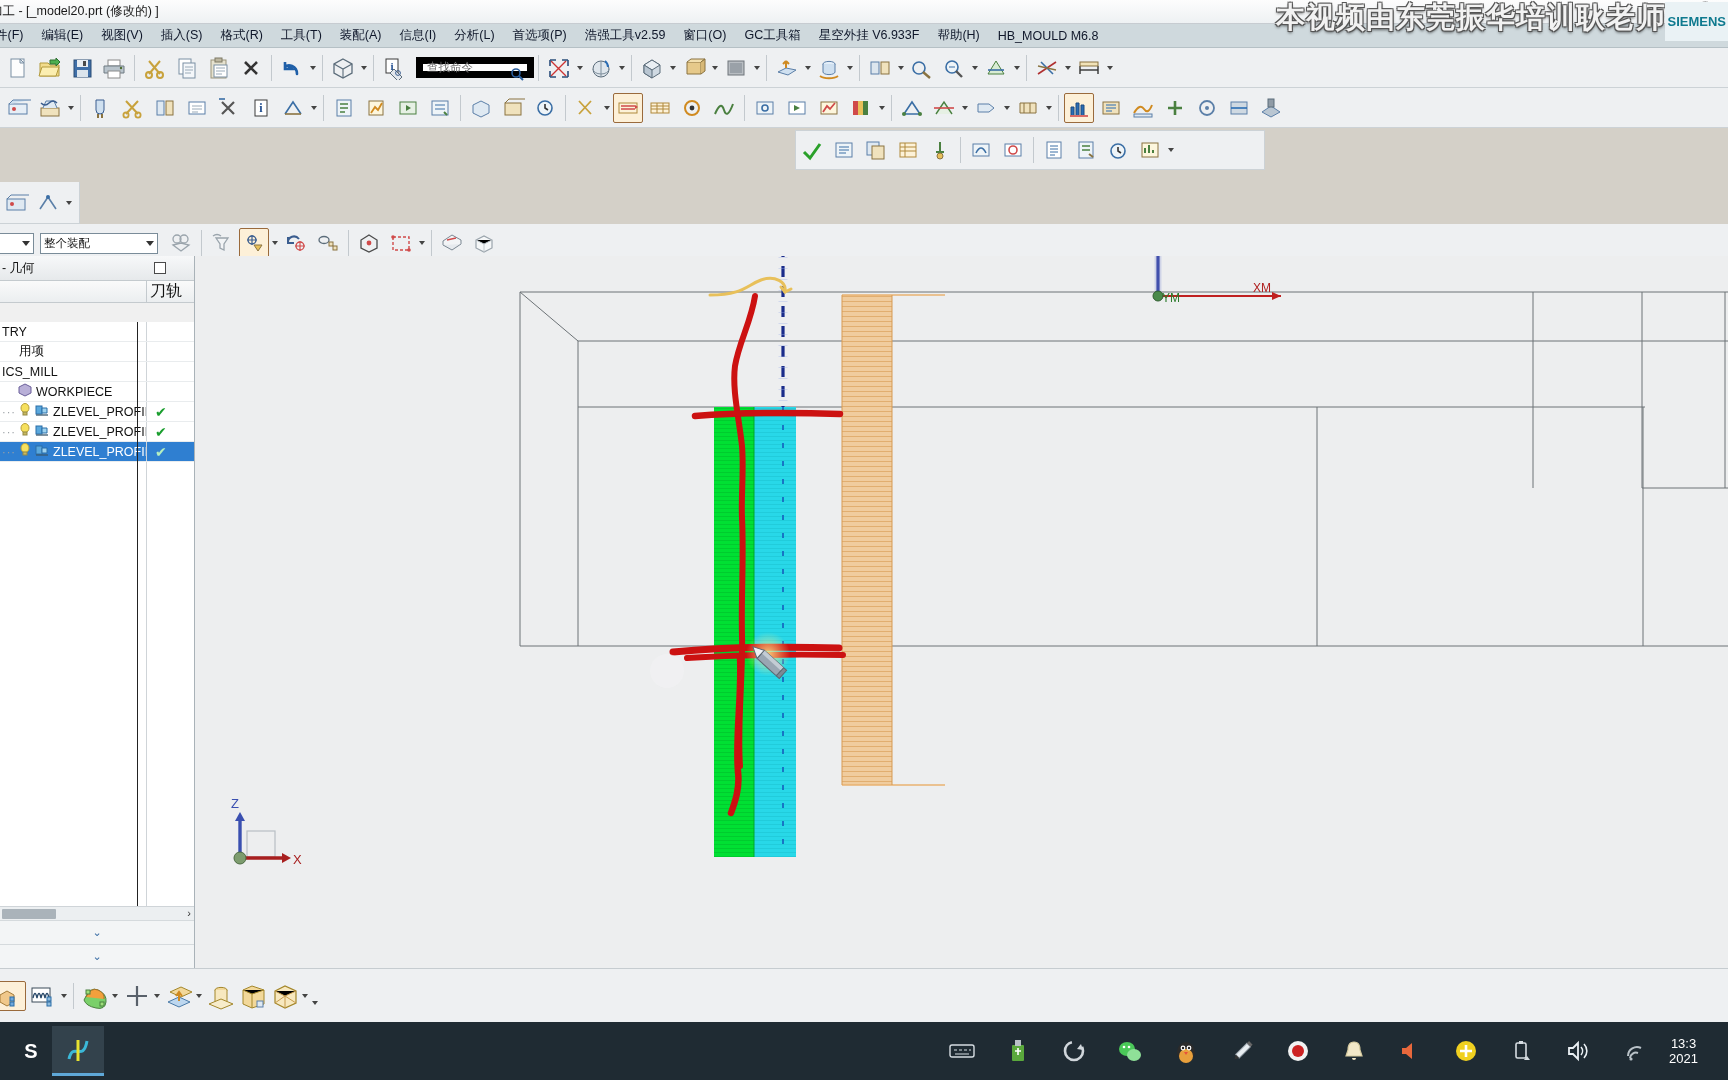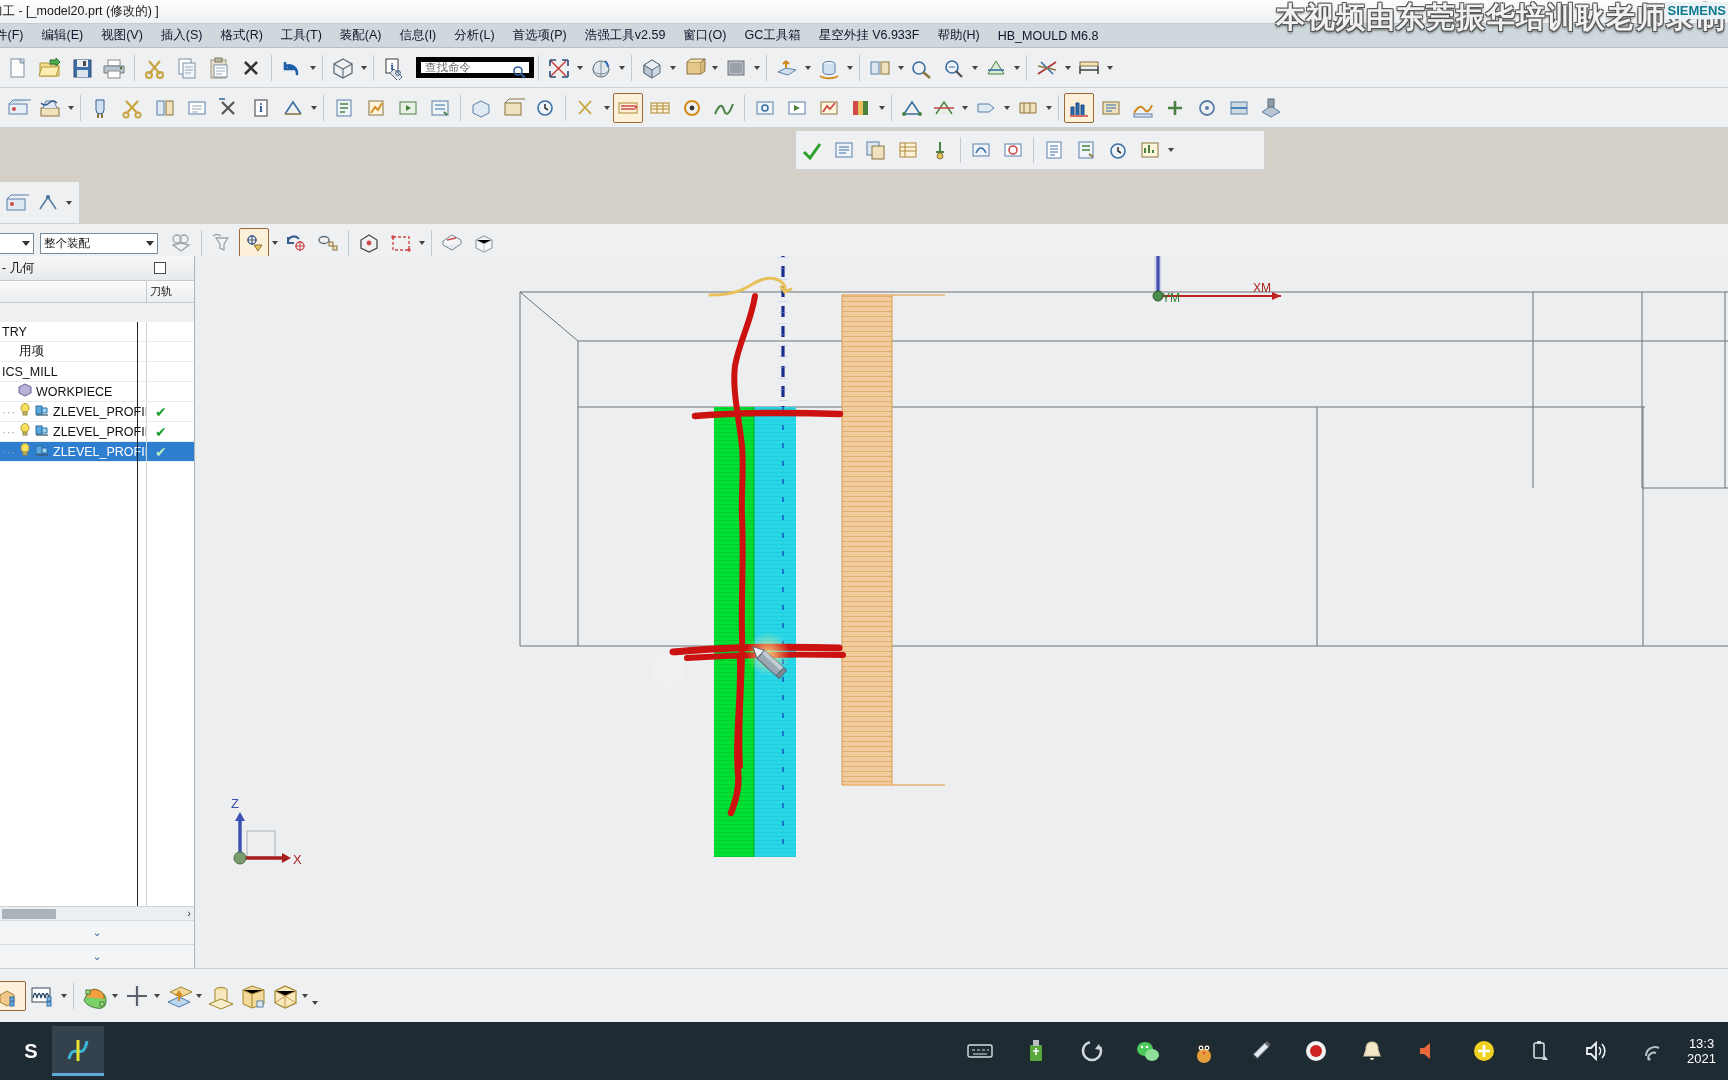--- a/index.html
+++ b/index.html
@@ -25,21 +25,21 @@
     letter-spacing:1px;
     text-shadow:
       1px 1px 0 #555, -1px -1px 0 #555, 1px -1px 0 #555, -1px 1px 0 #555,
       0 2px 3px rgba(0,0,0,.6);
     white-space:nowrap;
     pointer-events:none;
   }
   #siemens-tag{
     position:absolute; right:0px; top:2px; z-index:61;
     color:#0f7a8f; font-size:13px; font-weight:bold;
-    background:#eaf2f5; padding:1px 2px;
+    background:#eaf2f5; padding:12px 2px;
   }
 
   
   #menubar{
     position:absolute; left:0; top:24px; width:1728px; height:24px;
     background:#cfd9dd; border-bottom:1px solid #b5c0c5;
     display:flex; align-items:center; font-size:12.5px; color:#0f172a;
     white-space:nowrap;
   }
   #menubar .mi{ padding:2px 9px; cursor:default; }
@@ -68,21 +68,21 @@
   .sep{ width:1px; height:26px; background:#c3c9ce; margin:0 4px; flex:0 0 auto;}
   .caret{
     width:10px; height:28px; display:inline-flex; align-items:center;
     justify-content:center; cursor:default; flex:0 0 auto;
   }
   .caret:after{ content:""; border-left:3px solid transparent;
     border-right:3px solid transparent; border-top:4px solid #444; }
 
   
   #searchbox{
-    width:118px; height:21px; background:#fff; border:5px solid #000000;
+    width:118px; height:21px; background:#fff; border:7px solid #000000;
     display:flex; align-items:center; font-size:11.5px; color:#6d6d6d;
     padding-left:4px; margin-left:6px; position:relative; flex:0 0 auto;
   }
   #searchbox .mag{ position:absolute; right:3px; top:3px; }
 
   
   .selbar-combo{
     height:21px; background:#fff; border:1px solid #7a8c99;
     display:flex; align-items:center; justify-content:space-between;
     font-size:11.5px; padding:0 3px; color:#111; flex:0 0 auto;
@@ -102,21 +102,21 @@
     display:flex; align-items:center; font-size:12.5px; color:#111;
     padding-left:2px; white-space:nowrap; position:relative;
   }
   #nav-title .lbl{ margin-left:-16px; }
   #nav-title .dock{
     position:absolute; right:28px; top:6px; width:12px;height:12px;
     border:1.5px solid #4a4a4a; background:#fff;
   }
   #nav-hdr{
     height:22px; background:linear-gradient(#fafafa,#ebeef0);
-    border-bottom:1px solid #c4cace; display:flex; font-size:11px;
+    border-bottom:1px solid #c4cace; display:flex; font-size:16px;
     color:#111; position:relative;gap:44px;
   }
   #nav-hdr .c1{ flex:1; }
   #nav-hdr .c2{ width:48px; border-left:1px solid #c4cace;
     display:flex; align-items:center; padding-left:3px;}
   #tree{ flex:1; background:#fff; overflow:hidden; position:relative;margin-top:19px; }
   .trow{
     height:20px; display:flex; align-items:center; font-size:12.5px;
     color:#111; border-bottom:1px solid #e9ecee; white-space:nowrap;
     position:relative;
@@ -170,21 +170,21 @@
     display:flex; align-items:center;
   }
 
   
   #taskbar{
     position:absolute; left:0; top:1022px; width:1728px; height:58px;
     background:#1f2b33; display:flex; align-items:center;
   }
   #taskbar .tb-left{ display:flex; align-items:center; padding-left:10px; }
   #taskbar .tb-right{ margin-left:auto; display:flex; align-items:center;
-    padding-right:8px; gap:14px; }
+    padding-right:26px; gap:14px; }
   .tbicon{ width:42px; height:42px; display:flex; align-items:center;
     justify-content:center; }
   #clock{ color:#fff; font-size:13px; line-height:15px; text-align:center;
     padding-right:4px; }
 </style>
 </head>
 <body>
 
 <div id="titlebar">
   <span class="t-clip">加工 - [_model20.prt  (修改的)  ]</span>

